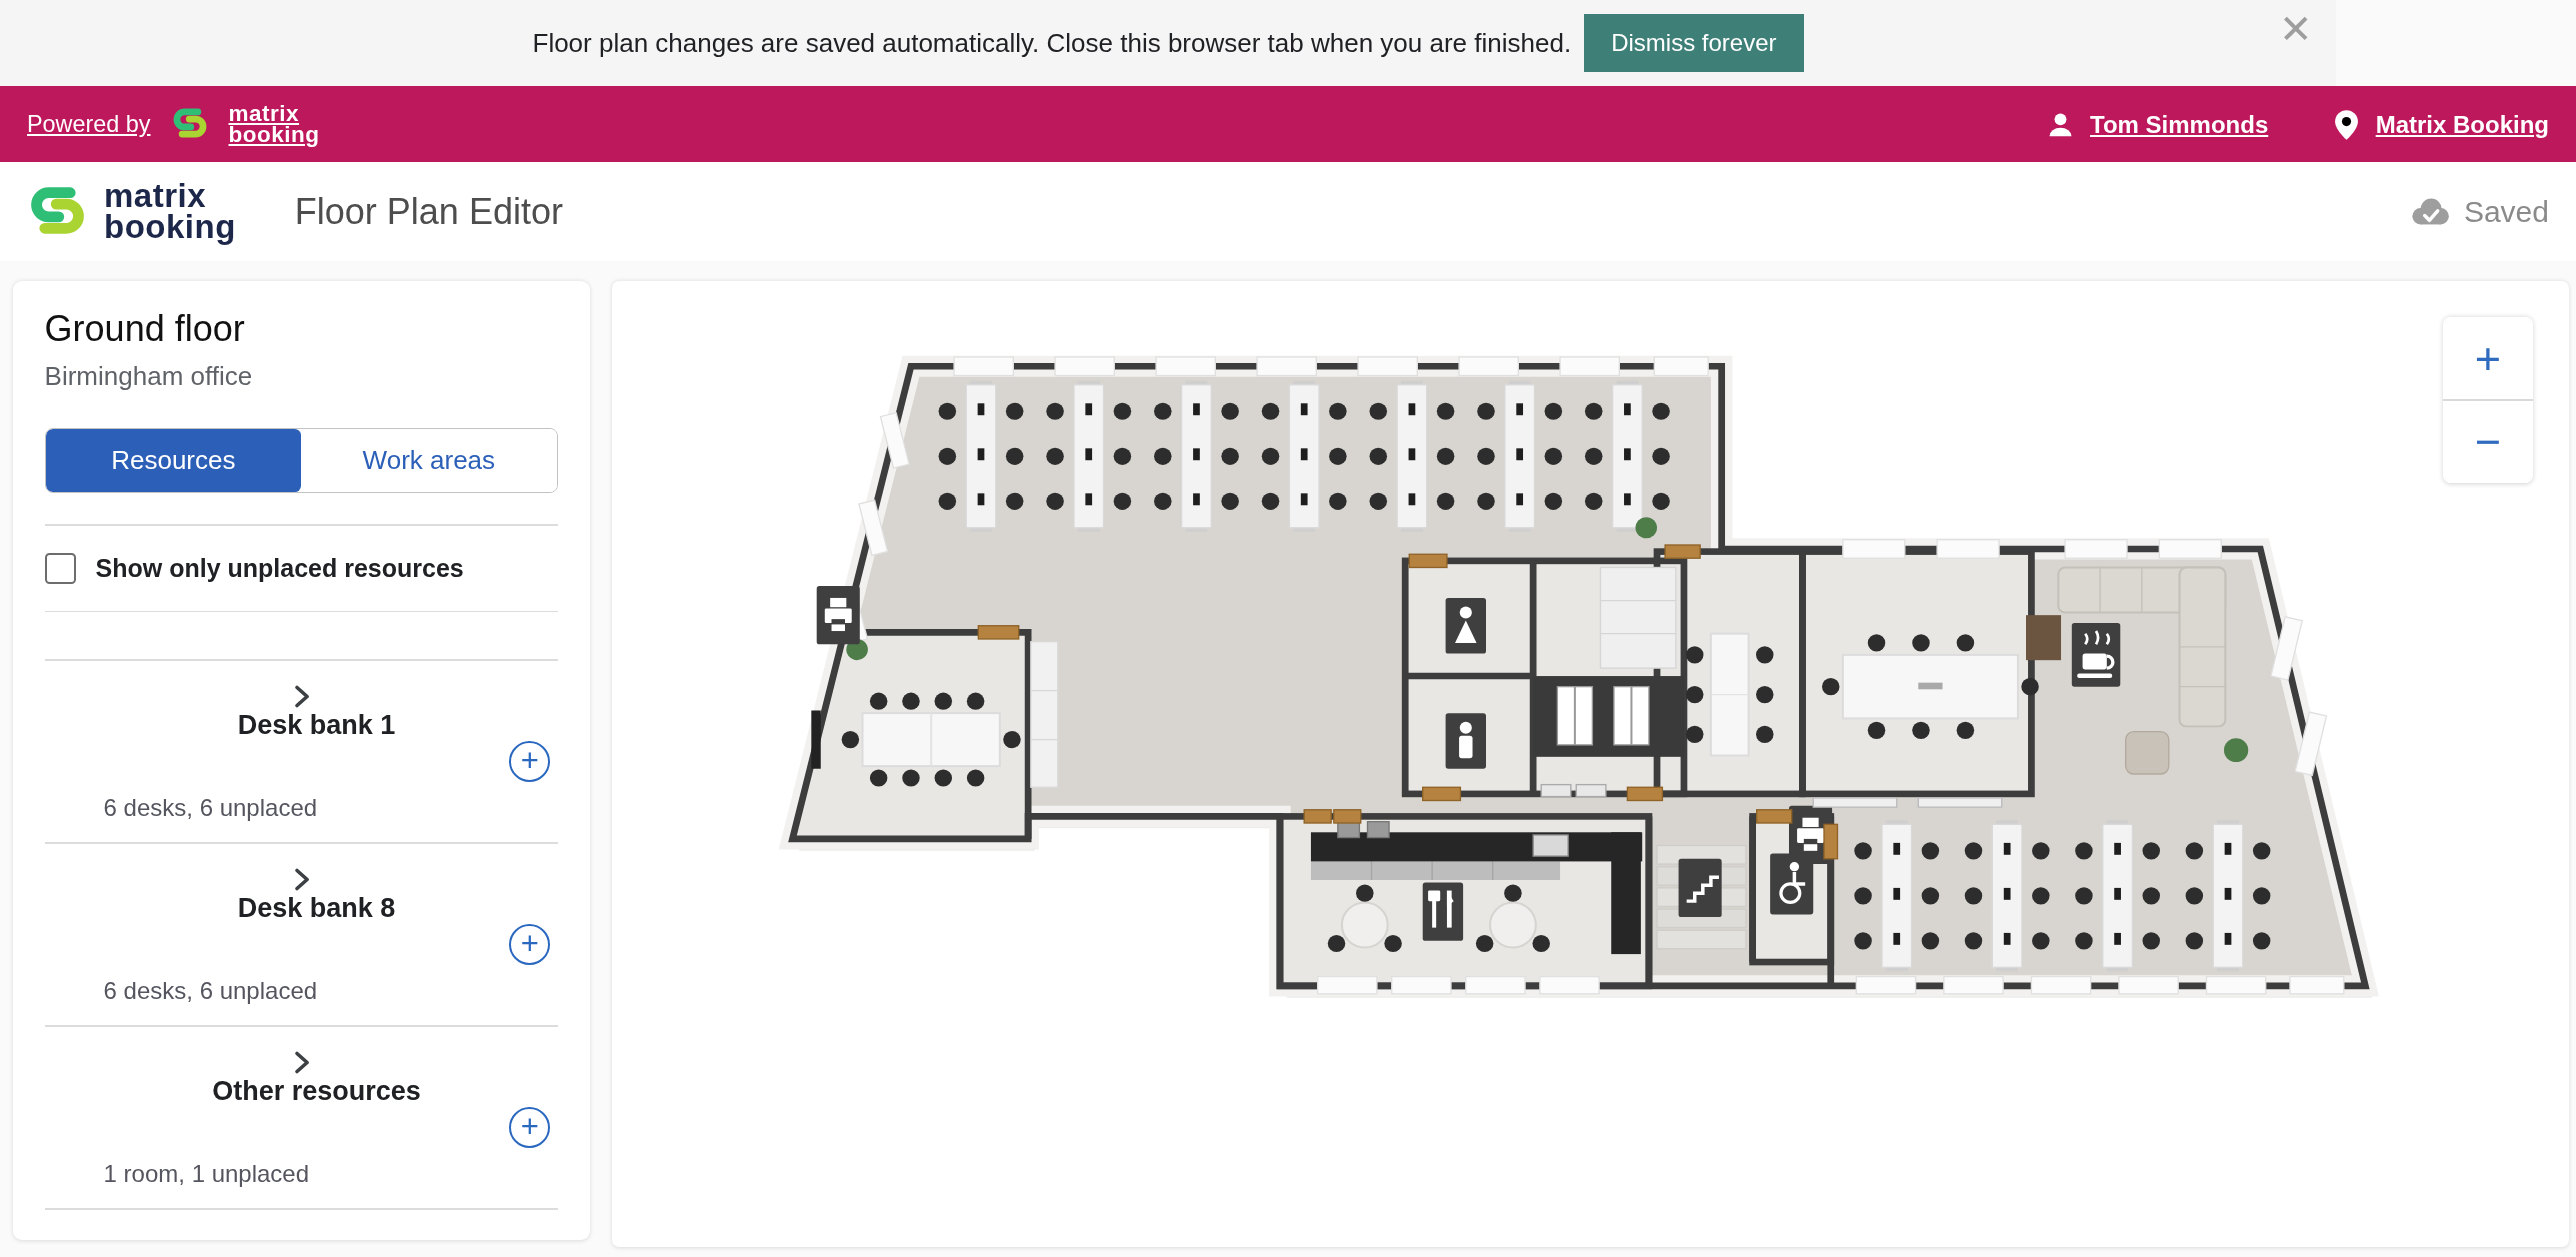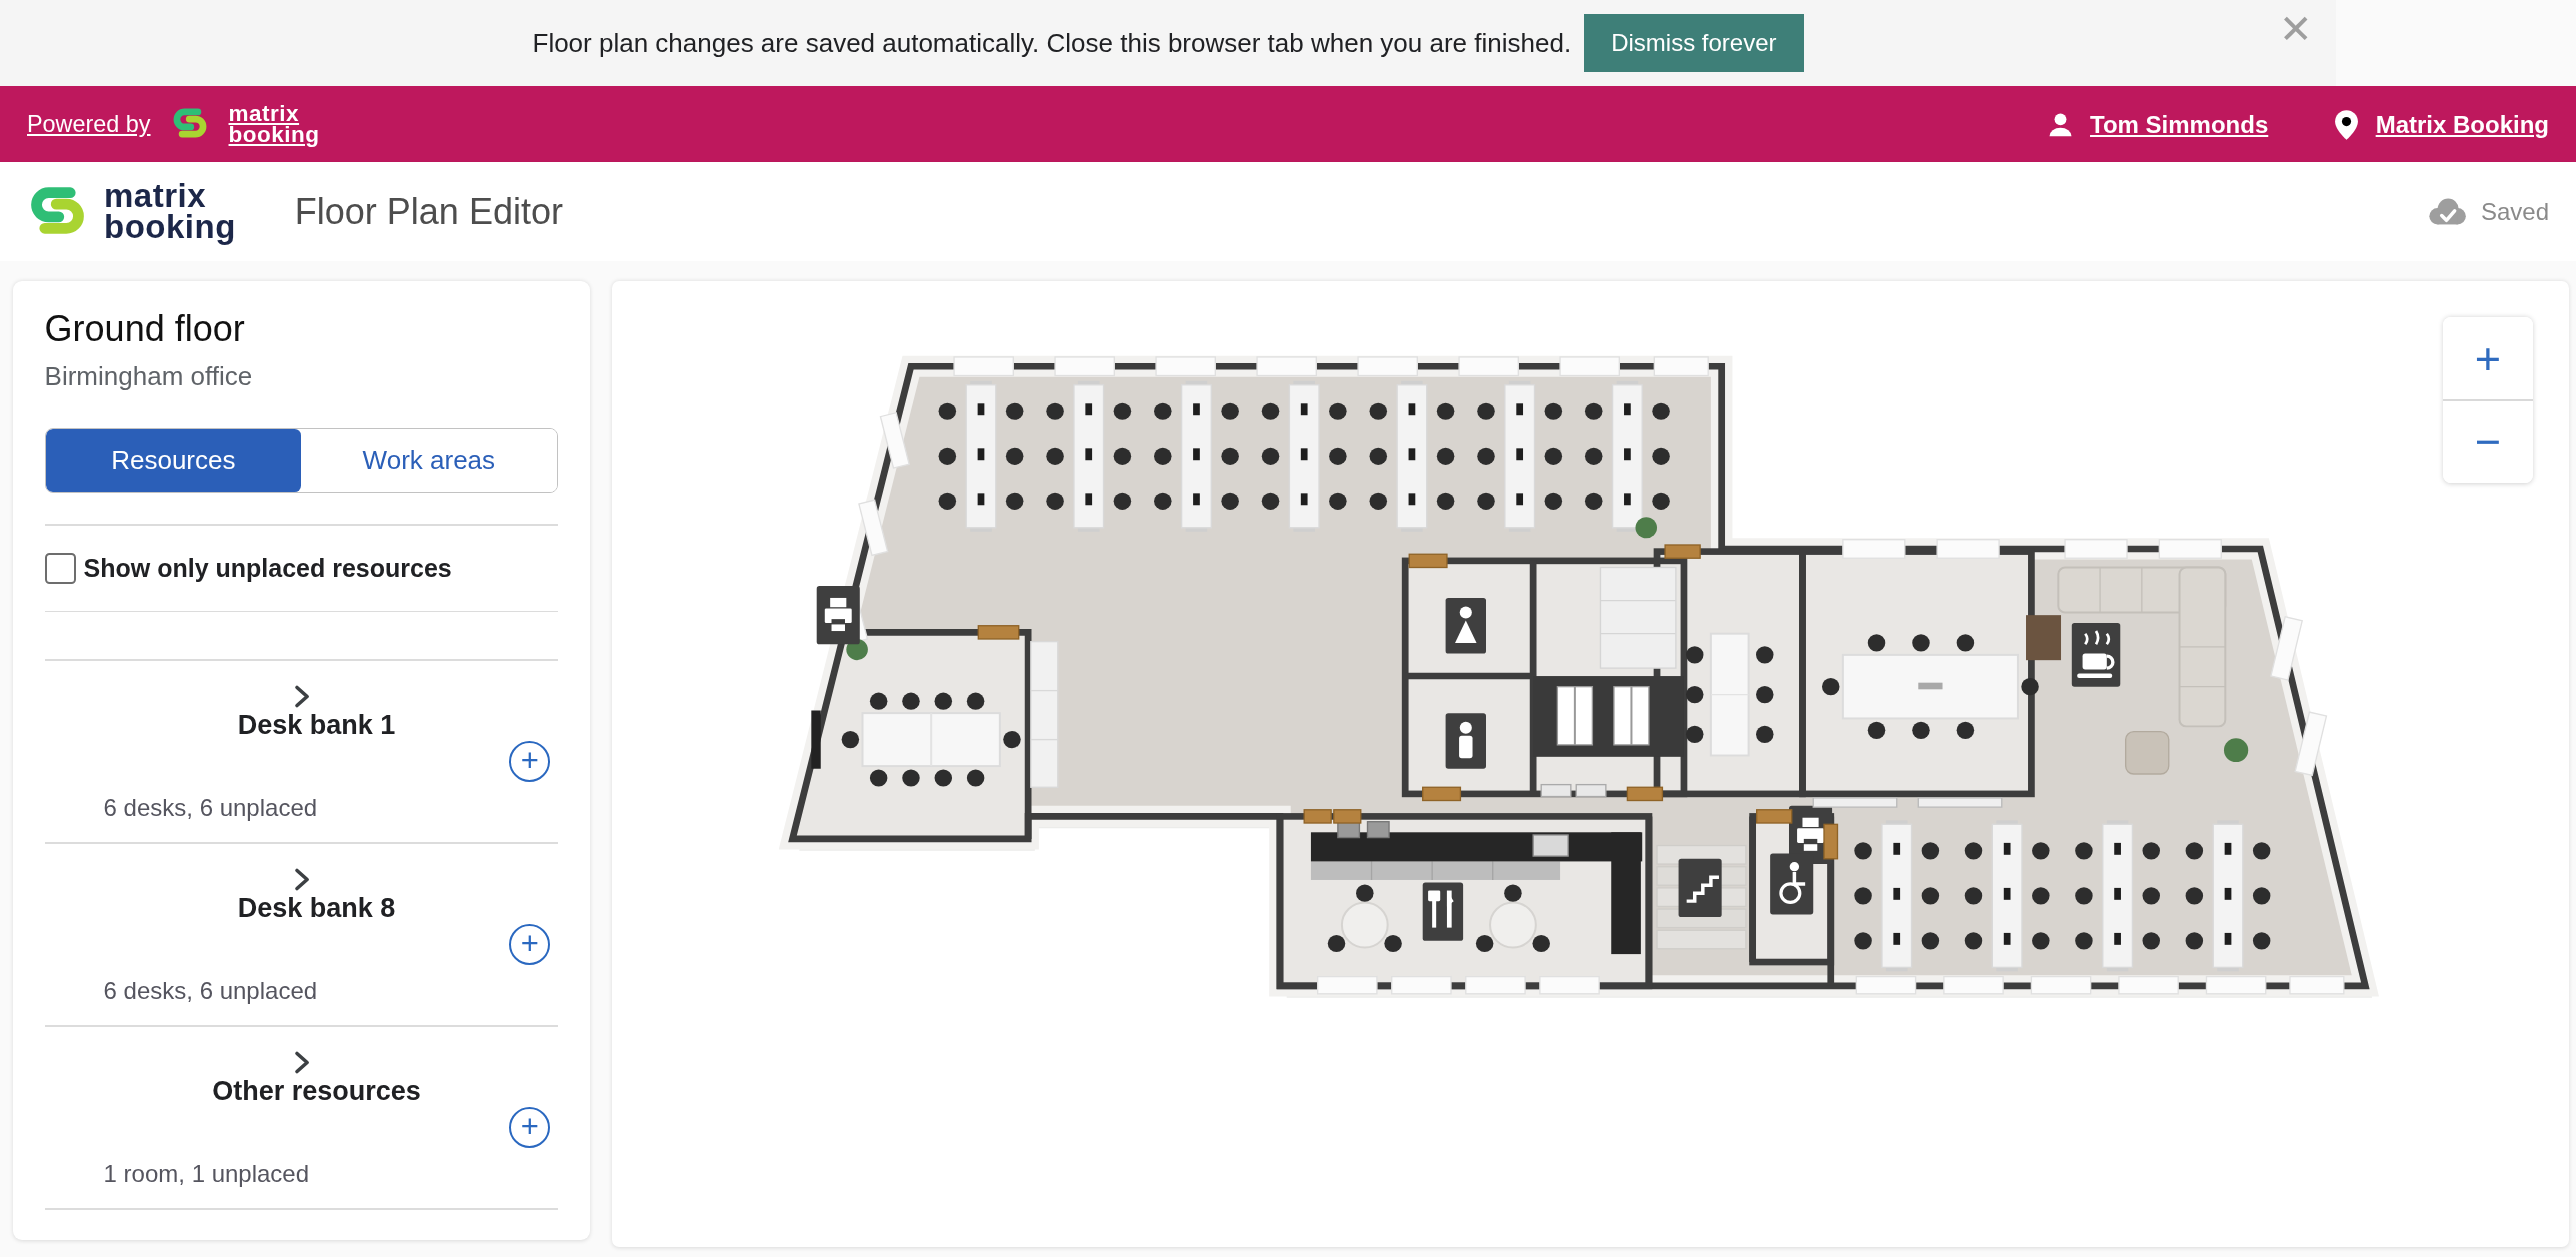--- a/index.html
+++ b/index.html
@@ -23,37 +23,37 @@
   .brand-text { font-weight:bold; line-height:0.92; letter-spacing:0.5px; }
   .topbar .brand-text { font-size:22.5px; color:#fff; }
   .topbar-right { margin-left:auto; display:flex; align-items:center; gap:64px; }
   .topbar-chip { display:flex; align-items:center; gap:14.4px; font-size:24px; font-weight:bold; }
 
   
   .appbar { position:absolute; left:0; top:162px; width:2576px; height:99px; background:#fff;
             box-shadow:0 0.9px 2.7px rgba(0,0,0,0.10); display:flex; align-items:center; padding:0 27px; }
   .appbar .brand-text { font-size:33px; color:#1c2749; line-height:0.92; }
   .appbar-title { font-size:36px; color:#4d4d4d; margin-left:59px; }
-  .saved-chip { margin-left:auto; display:flex; align-items:center; gap:14.4px; font-size:24px; color:#8a8a8a; }
+  .saved-chip { margin-left:auto; display:flex; align-items:center; gap:14.4px; font-size:30px; color:#8a8a8a; }
 
   
   .main { position:absolute; left:0; top:261px; width:2576px; height:997px; background:#fafafa; }
   .card { background:#fff; border-radius:9px; box-shadow:0 0.9px 4.5px rgba(0,0,0,0.13); }
 
   
   .sidebar { position:absolute; left:12.6px; top:20px; width:577px; height:959px; padding:27px 32px; }
   .floor-name { font-size:36px; font-weight:normal; color:#111; }
   .location-name { font-size:26px; color:#5f6368; margin-top:10.8px; }
   .tabs { margin-top:36px; height:65px; display:flex; border:1.8px solid #c2c2c2; border-radius:8px; overflow:hidden; }
   .tab { flex:1; display:flex; align-items:center; justify-content:center; font-size:26px; cursor:pointer; }
   .tab.active { background:#2b5fb8; color:#fff; border-radius:6.3px; }
   .tab.inactive { background:#fff; color:#2b5fb8; }
   .divider { height:1.8px; background:#dcdcdc; }
   .div1 { margin-top:31px; }
-  .checkbox-row { margin-top:23.4px; display:flex; align-items:center; gap:8px; height:40px; }
+  .checkbox-row { margin-top:23.4px; display:flex; align-items:center; gap:20px; height:40px; }
   .checkbox { width:31px; height:31px; border:2.7px solid #6d6d6d; border-radius:4.5px; background:#fff; cursor:pointer; }
   .checkbox-label { font-size:25px; font-weight:bold; color:#202124; }
   .div2 { margin-top:21.6px; }
   .div3 { margin-top:47px; }
   .res-item { padding:21.6px 0 20px 0; }
   .res-item-row { display:flex; align-items:center;flex-direction:column; }
   .chev { width:27px; height:27px; margin-left:1.8px; cursor:pointer; flex:none; }
   .res-name { font-size:27px; font-weight:bold; color:#202124; margin-left:31px; }
   .add-btn { margin-left:auto; margin-right:7.2px; width:41px; height:41px; border-radius:50%;
              border:2.7px solid #2a68c0; color:#2a68c0; background:#fff; font-size:31px; line-height:36px;

